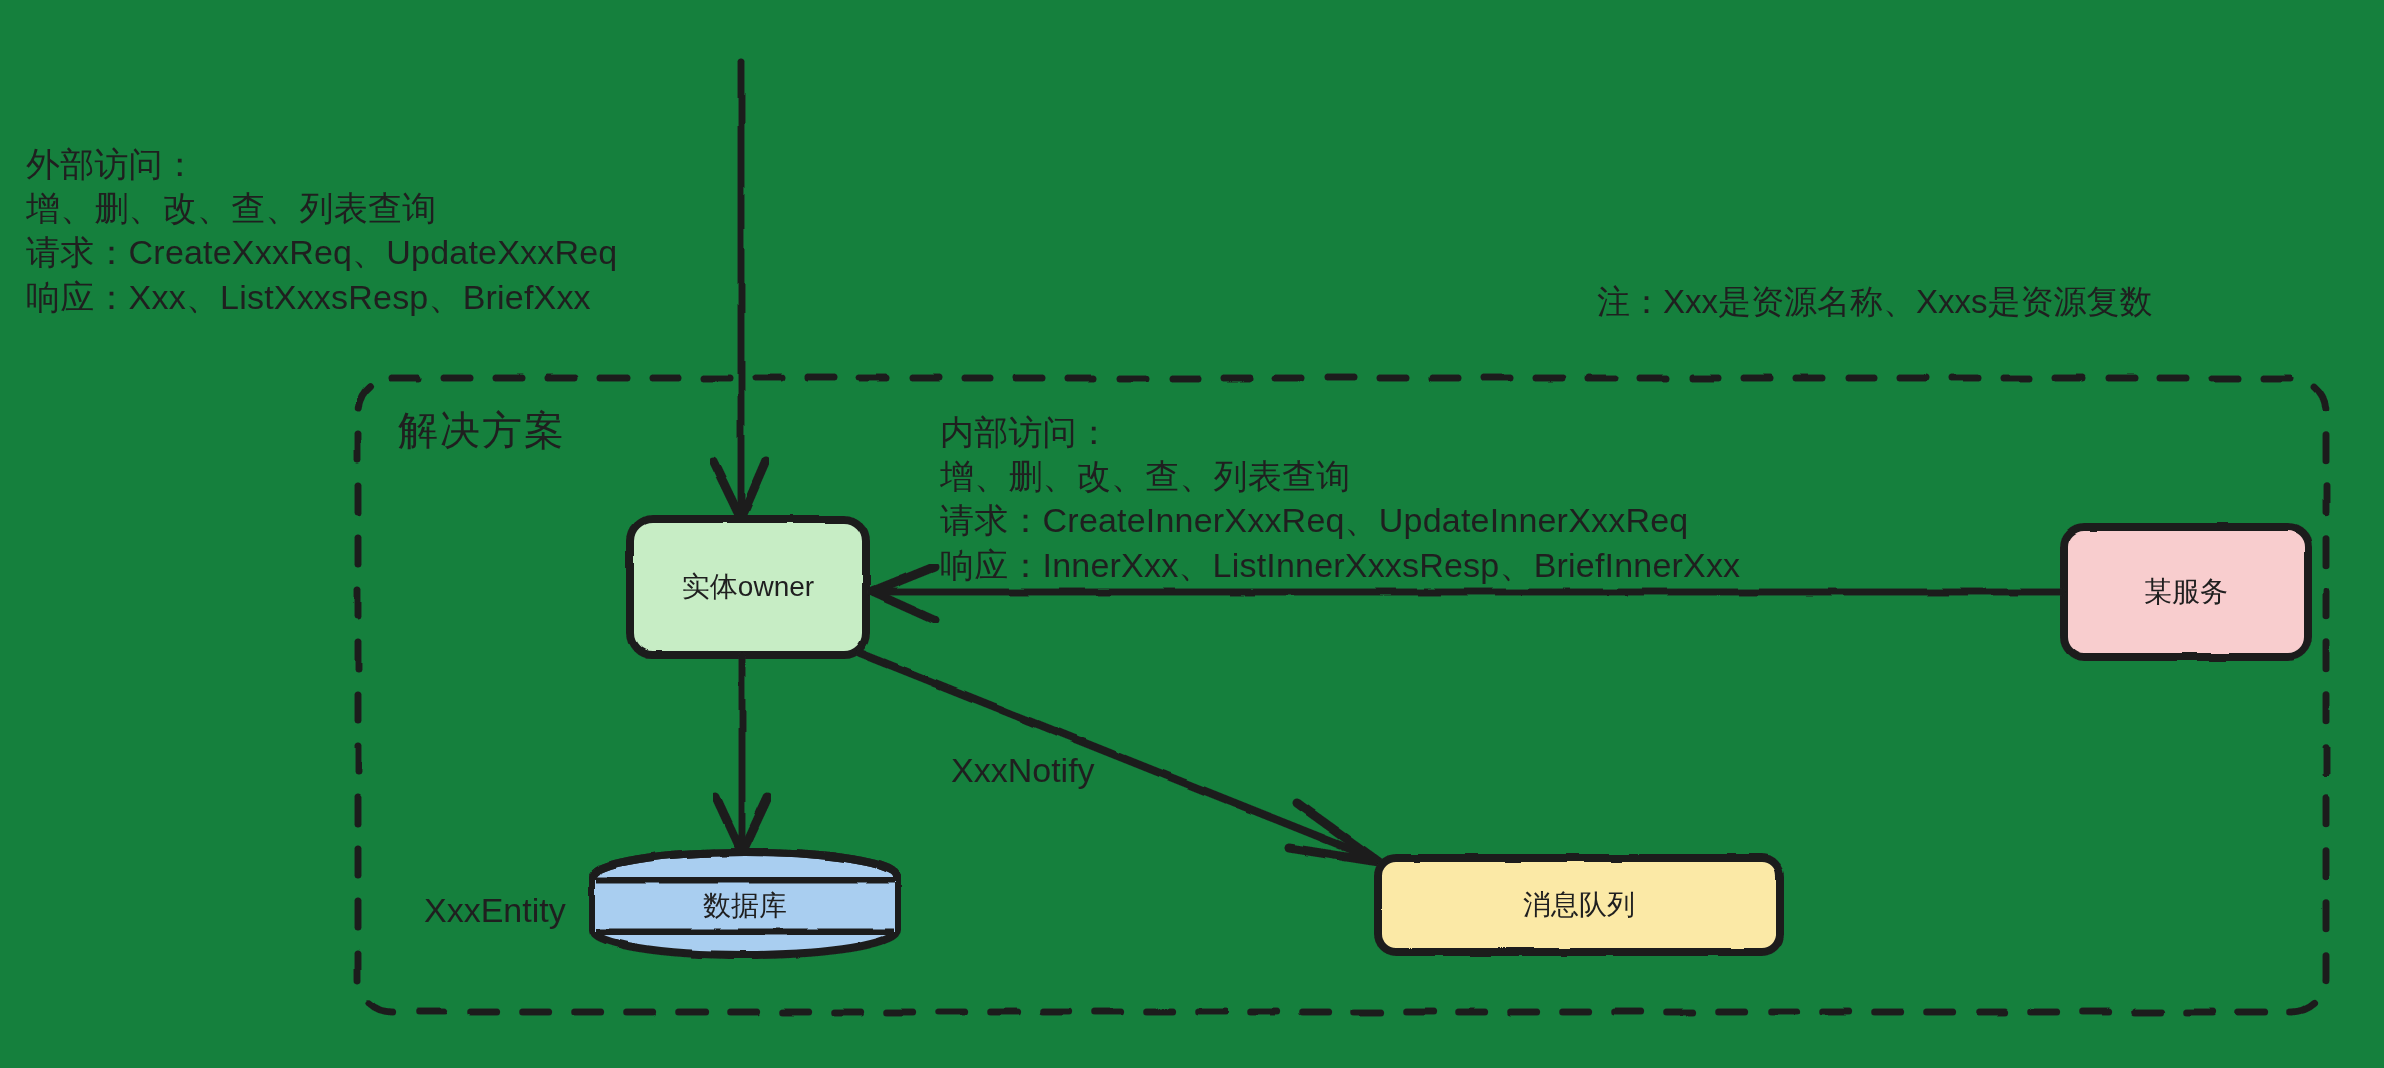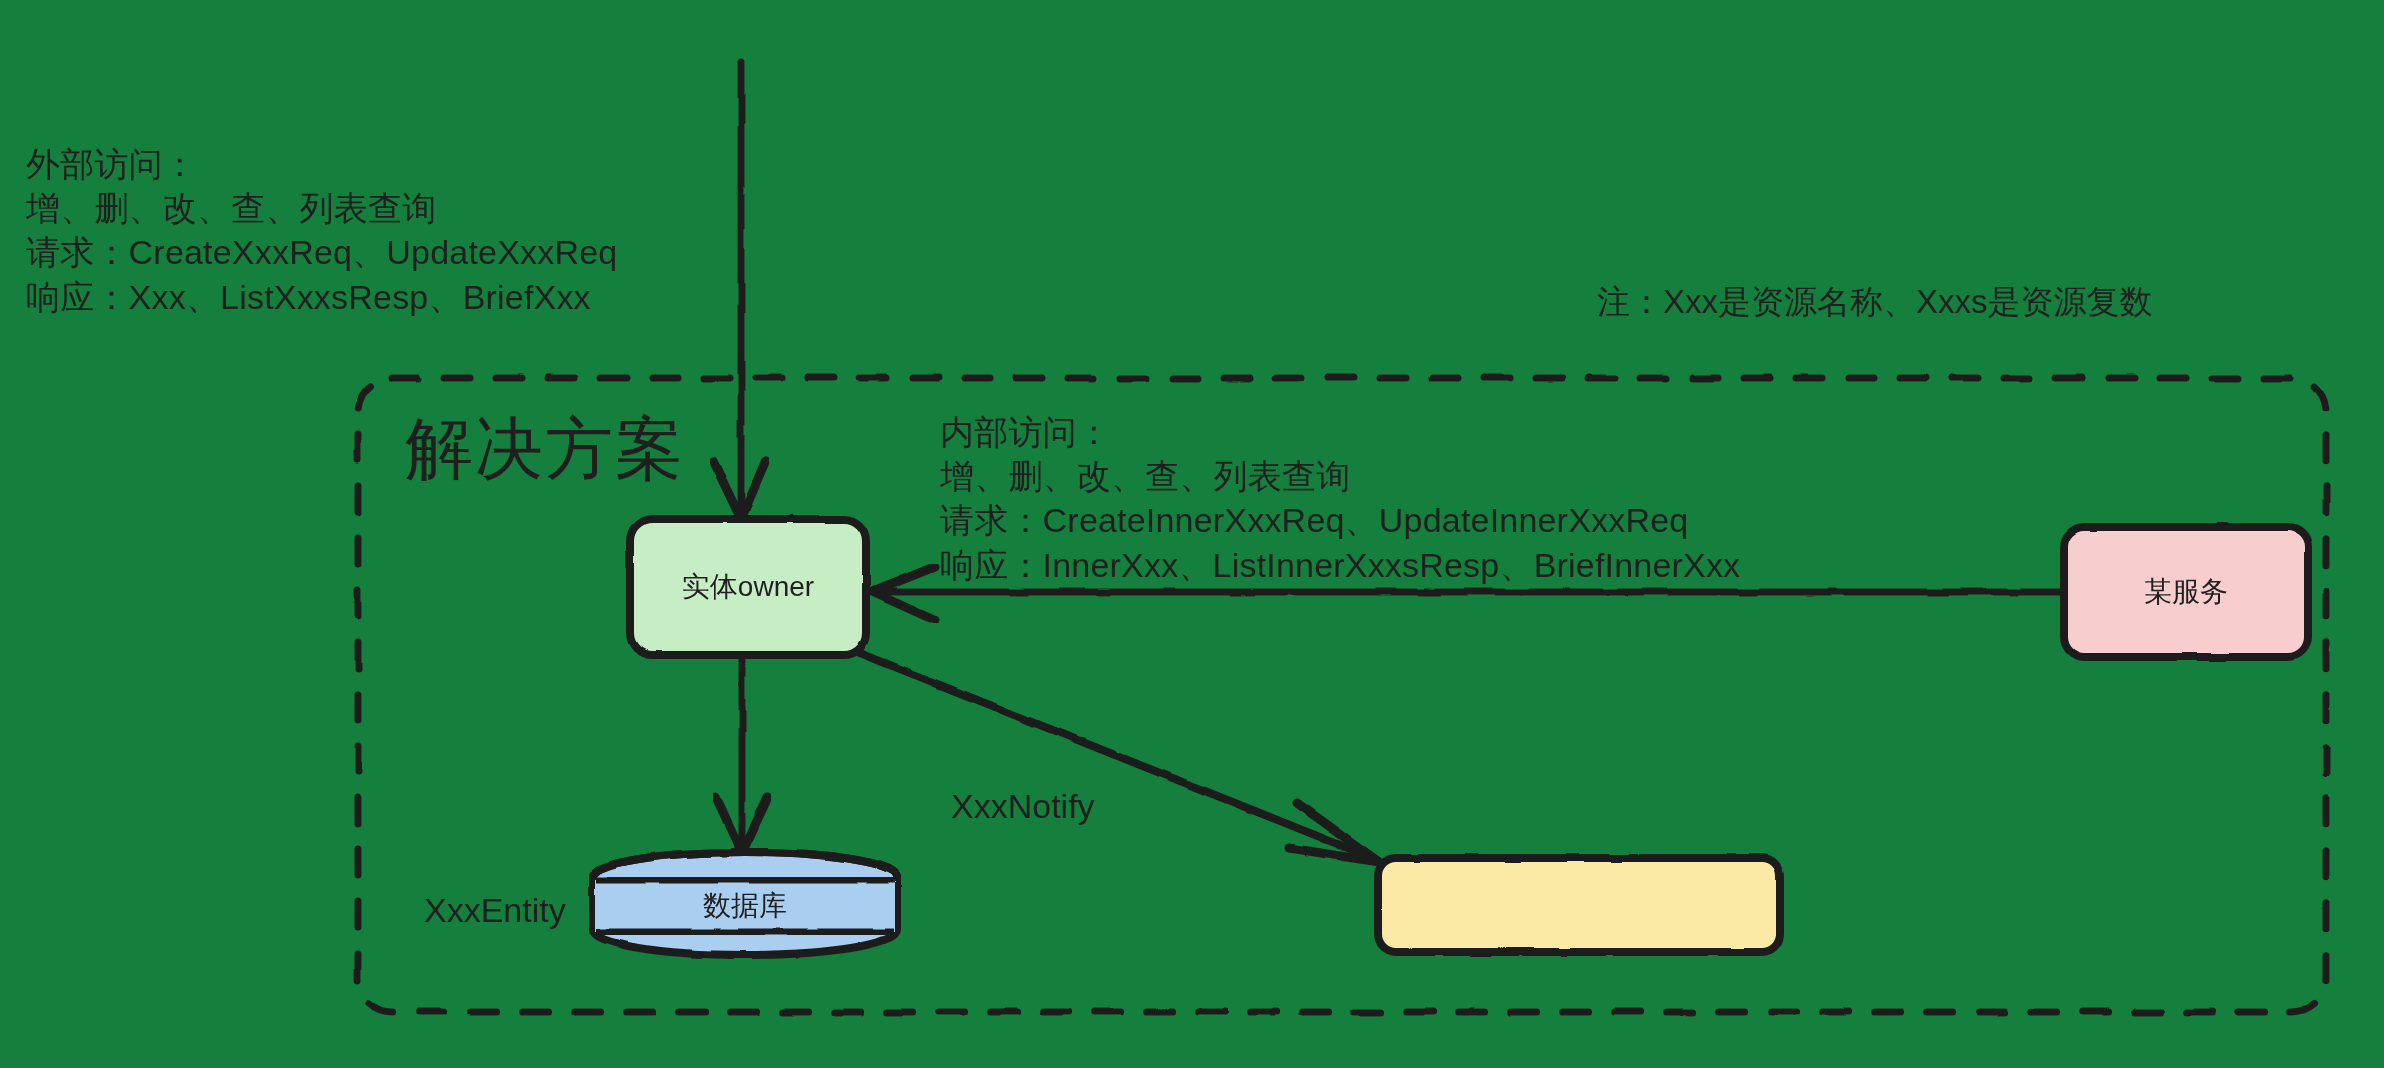--- a/index.html
+++ b/index.html
@@ -34,23 +34,22 @@
   }
   .note-block {
     font-size: 34px;
     letter-spacing: 0.2px;
   }
   .side-note {
     font-size: 33px;
     margin-top: 28px;
   }
   .container-title {
-    font-size: 68px;
+    font-size: 40px;
     letter-spacing: 2px;
-    margin-left: 7px;
   }
   .edge-label {
     font-size: 34px;
   }
   .node-label {
     position: absolute;
     display: flex;
     align-items: center;
     justify-content: center;
     text-align: left;
@@ -138,20 +137,21 @@
 
   <div class="txt note-block" style="left:940px; top:410px;">内部访问：
 增、删、改、查、列表查询
 请求：CreateInnerXxxReq、UpdateInnerXxxReq
 响应：InnerXxx、ListInnerXxxsResp、BriefInnerXxx</div>
 
   <div class="node-label" style="left:630px; top:519px; width:236px; height:136px;">实体owner</div>
 
   <div class="node-label" style="left:2064px; top:527px; width:244px; height:130px;">某服务</div>
 
-  <div class="txt edge-label" style="left:951px; top:748px;margin-top:36px;">XxxNotify</div>
+  <div class="txt edge-label" style="left:951px; top:748px;">XxxNotify</div>
 
   <div class="node-label" style="left:593px; top:880px; width:304px; height:52px;">数据库</div>
 
   <div class="txt edge-label" style="left:424px; top:888px;">XxxEntity</div>
 
+  <div class="node-label" style="left:1378px; top:858px; width:402px; height:94px;">消息队列</div>
 
 </div>
 
 </body></html>

